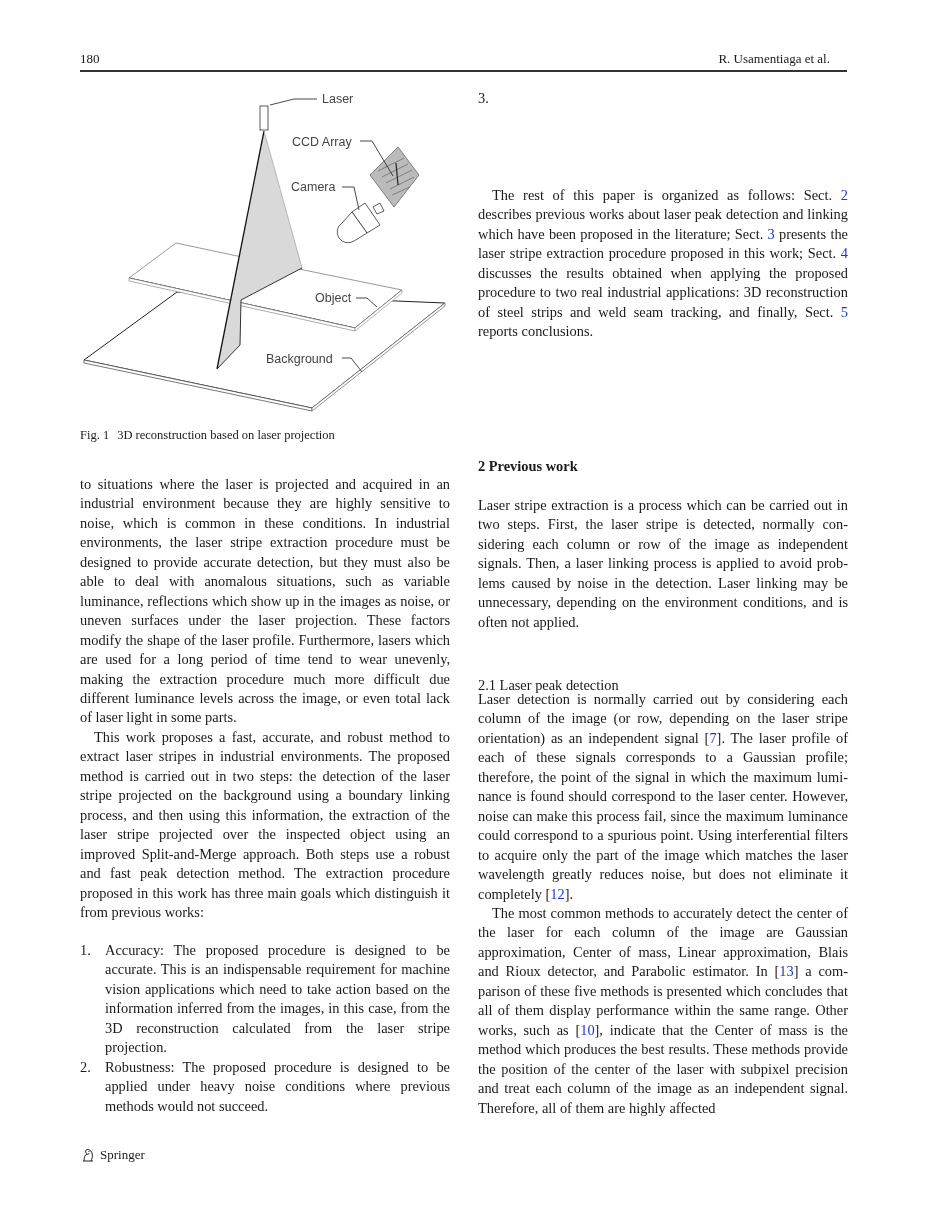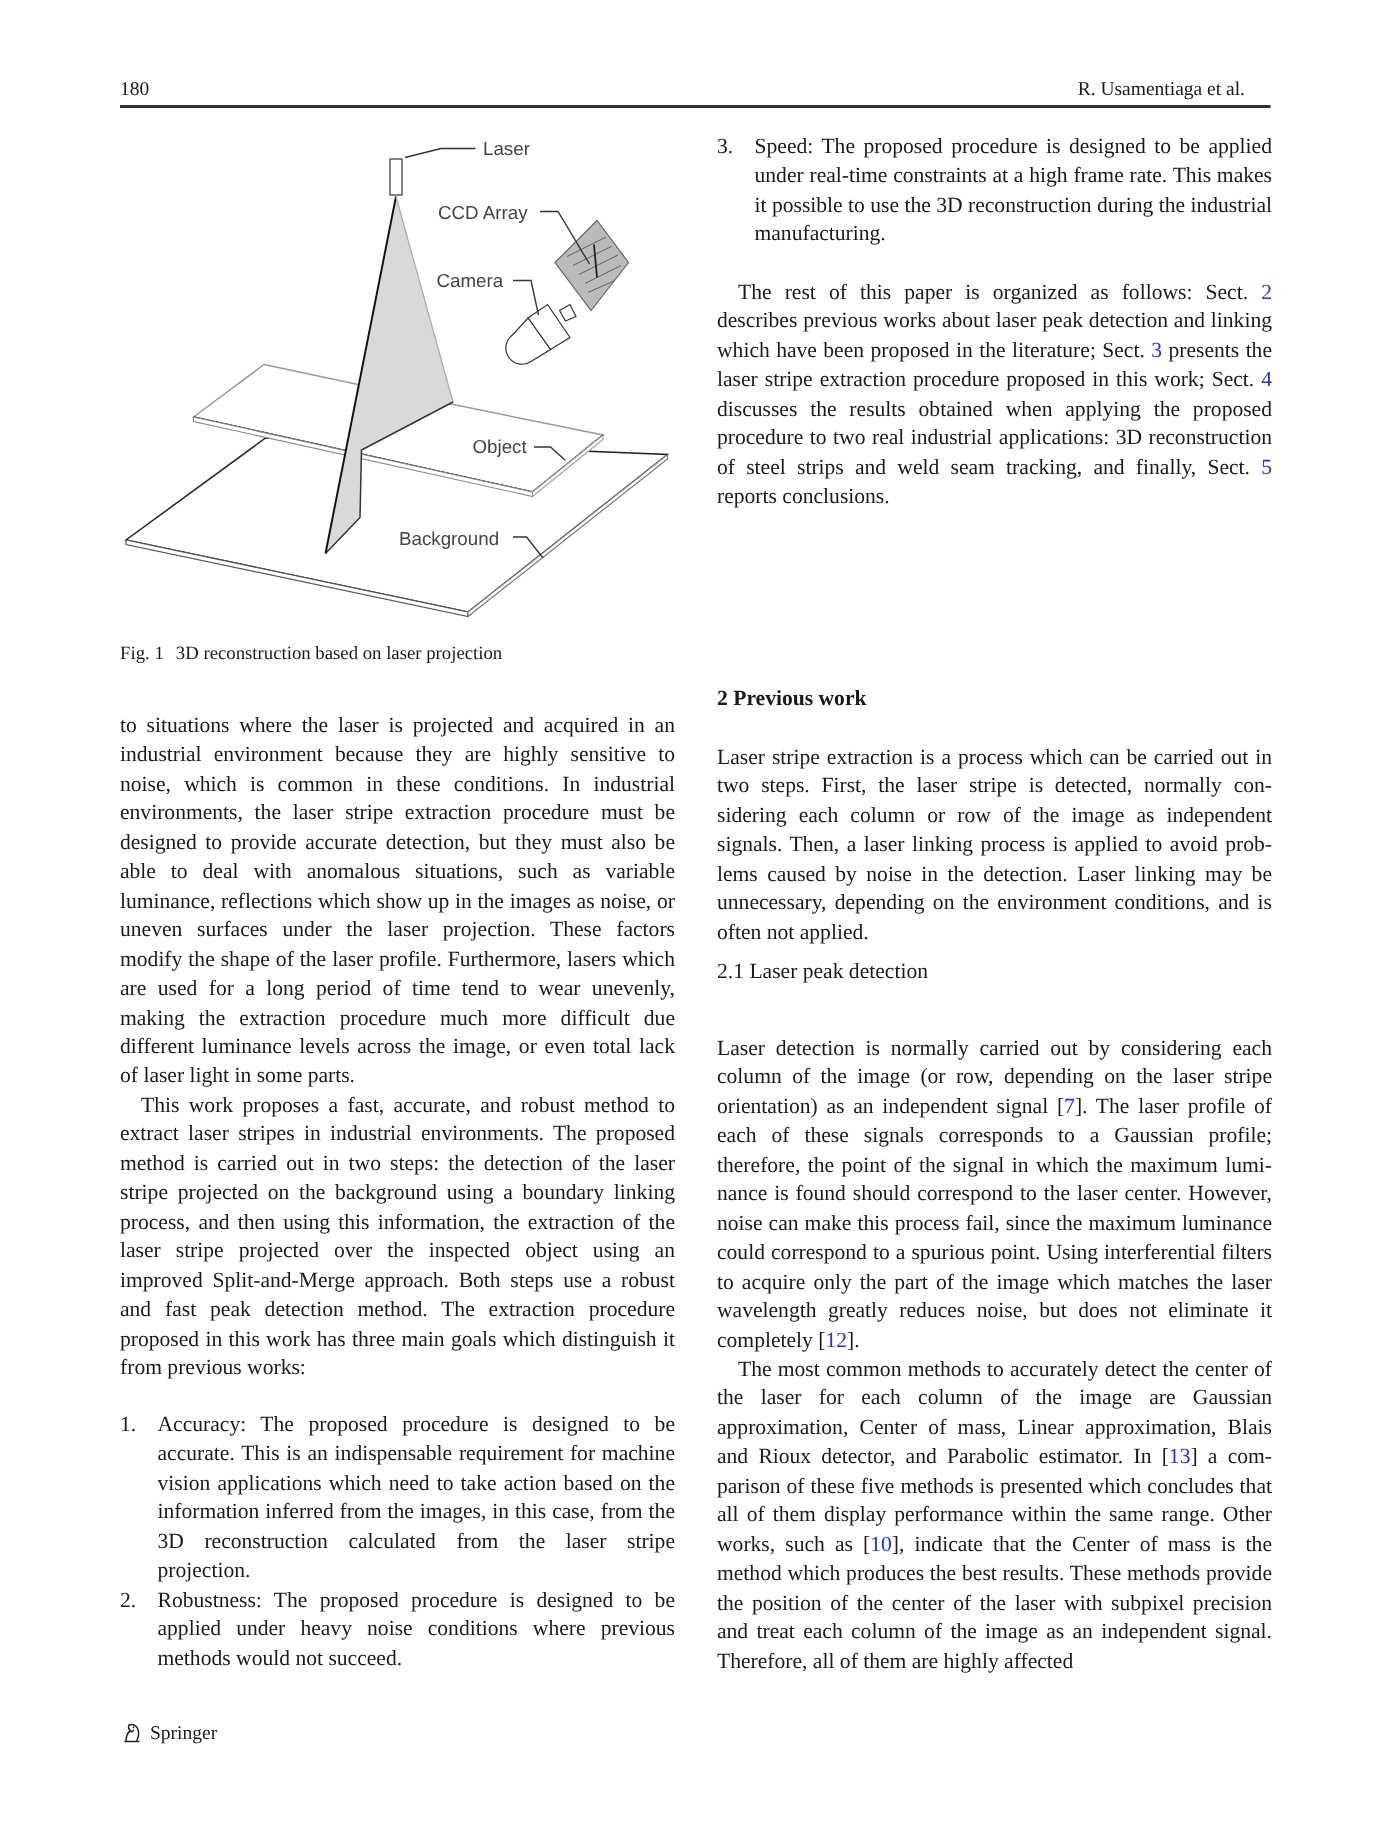--- a/index.html
+++ b/index.html
@@ -138,38 +138,37 @@
       <span class="num">2.</span>
       <span>Robustness: The proposed procedure is designed to be applied under heavy noise conditions where previous methods would not succeed.</span>
     </li>
   </ol>
 </div>
 
 <div class="col col-right" style="top:89px;">
   <ol class="goals">
     <li>
       <span class="num">3.</span>
-      <span>Speed: The proposed procedure is designed to be applied under real-time constraints at a high frame rate. This makes it possible to use the 3D reconstruction during the industrial manufacturing.</span>
     </li>
   </ol>
 </div>
 
 <div class="col col-right" style="top:186px;">
   <p class="indent"><span>The rest of this paper is organized as follows: Sect. </span><a class="link">2</a><span> describes previous works about laser peak detection and link­ing which have been proposed in the literature; Sect. </span><a class="link">3</a><span> presents the laser stripe extraction procedure proposed in this work; Sect. </span><a class="link">4</a><span> discusses the results obtained when applying the proposed procedure to two real industrial applications: 3D reconstruction of steel strips and weld seam tracking, and finally, Sect. </span><a class="link">5</a><span> reports conclusions.</span></p>
 </div>
 
 <div class="col col-right" style="top:457px;">
   <h2 class="section">2 Previous work</h2>
 </div>
 
 <div class="col col-right" style="top:496px;">
   <p>Laser stripe extraction is a process which can be carried out in two steps. First, the laser stripe is detected, normally con­sidering each column or row of the image as independent signals. Then, a laser linking process is applied to avoid prob­lems caused by noise in the detection. Laser linking may be unnecessary, depending on the environment conditions, and is often not applied.</p>
 </div>
 
-<div class="col col-right" style="top:639px;">
+<div class="col col-right" style="top:676px;">
   <h3 class="subsection">2.1 Laser peak detection</h3>
 </div>
 
 <div class="col col-right" style="top:690px;">
   <p><span>Laser detection is normally carried out by considering each column of the image (or row, depending on the laser stripe orientation) as an independent signal [</span><a class="link">7</a><span>]. The laser profile of each of these signals corresponds to a Gaussian profile; therefore, the point of the signal in which the maximum lumi­nance is found should correspond to the laser center. How­ever, noise can make this process fail, since the maximum luminance could correspond to a spurious point. Using inter­ferential filters to acquire only the part of the image which matches the laser wavelength greatly reduces noise, but does not eliminate it completely [</span><a class="link">12</a><span>].</span></p>
   <p class="indent"><span>The most common methods to accurately detect the cen­ter of the laser for each column of the image are Gaussian approximation, Center of mass, Linear approximation, Blais and Rioux detector, and Parabolic estimator. In [</span><a class="link">13</a><span>] a com­parison of these five methods is presented which concludes that all of them display performance within the same range. Other works, such as [</span><a class="link">10</a><span>], indicate that the Center of mass is the method which produces the best results. These methods provide the position of the center of the laser with subpixel precision and treat each column of the image as an inde­pendent signal. Therefore, all of them are highly affected</span></p>
 </div>
 
 <div class="footer">
   <svg width="16" height="16" viewBox="0 0 16 16">

